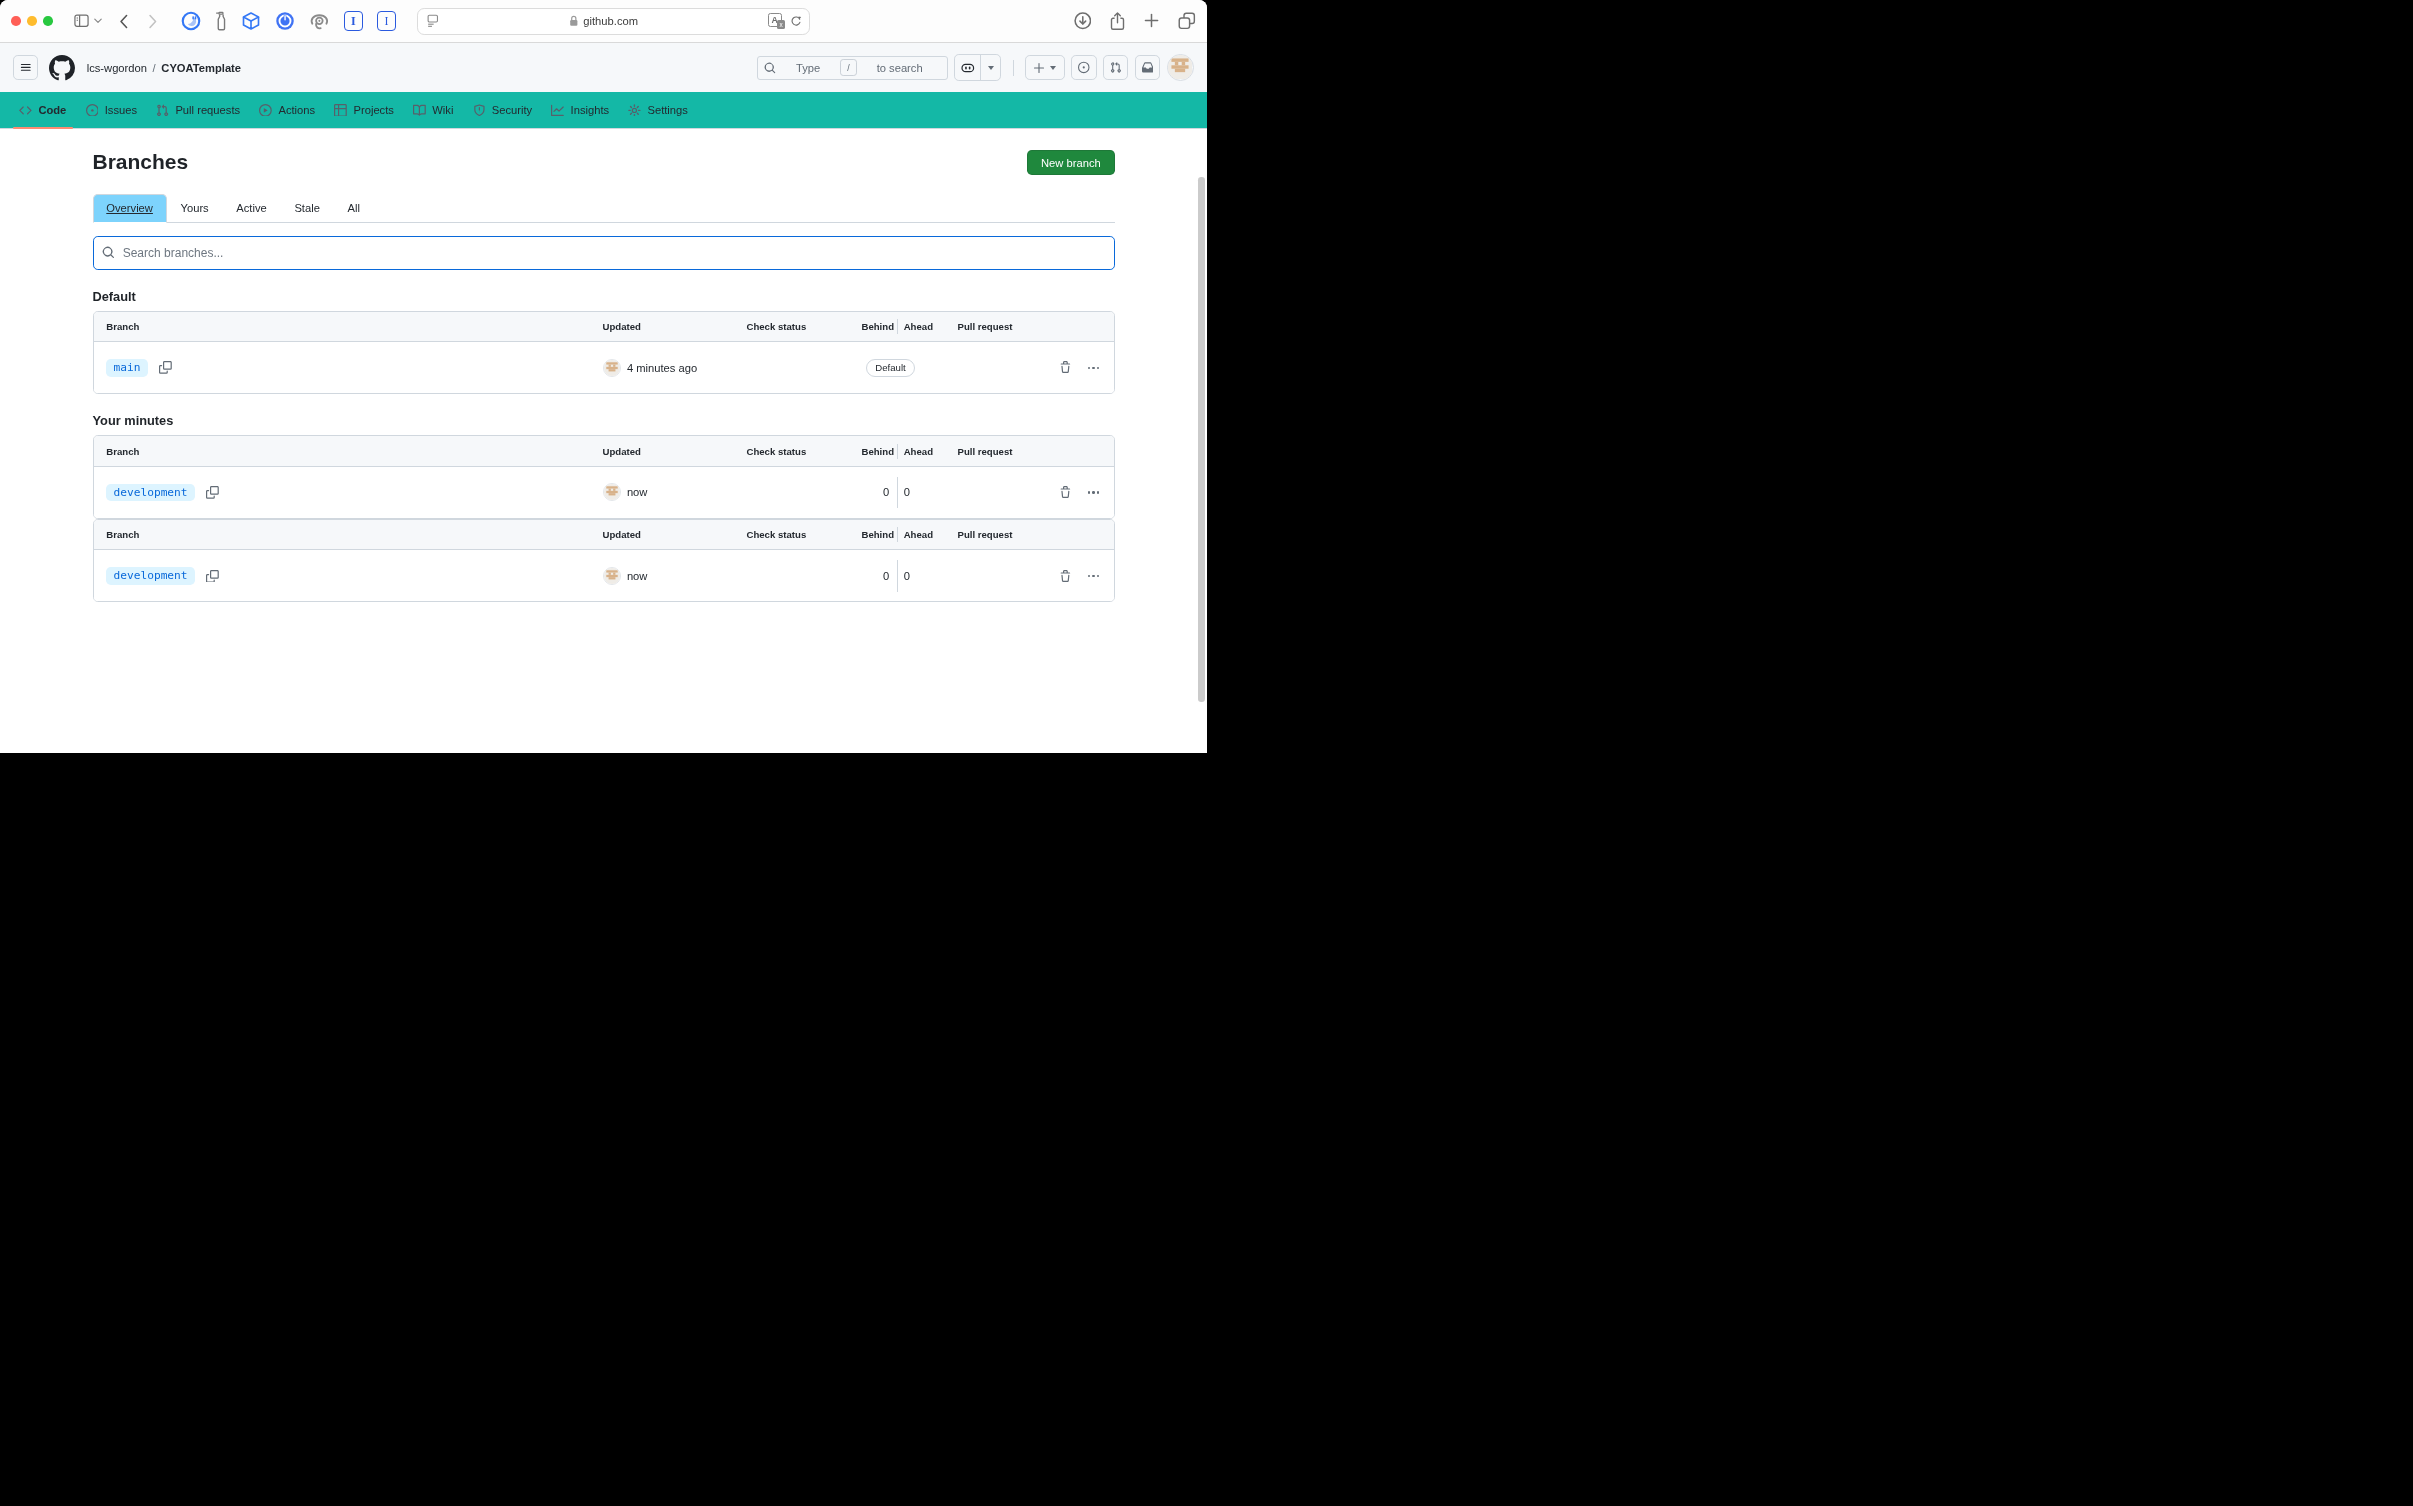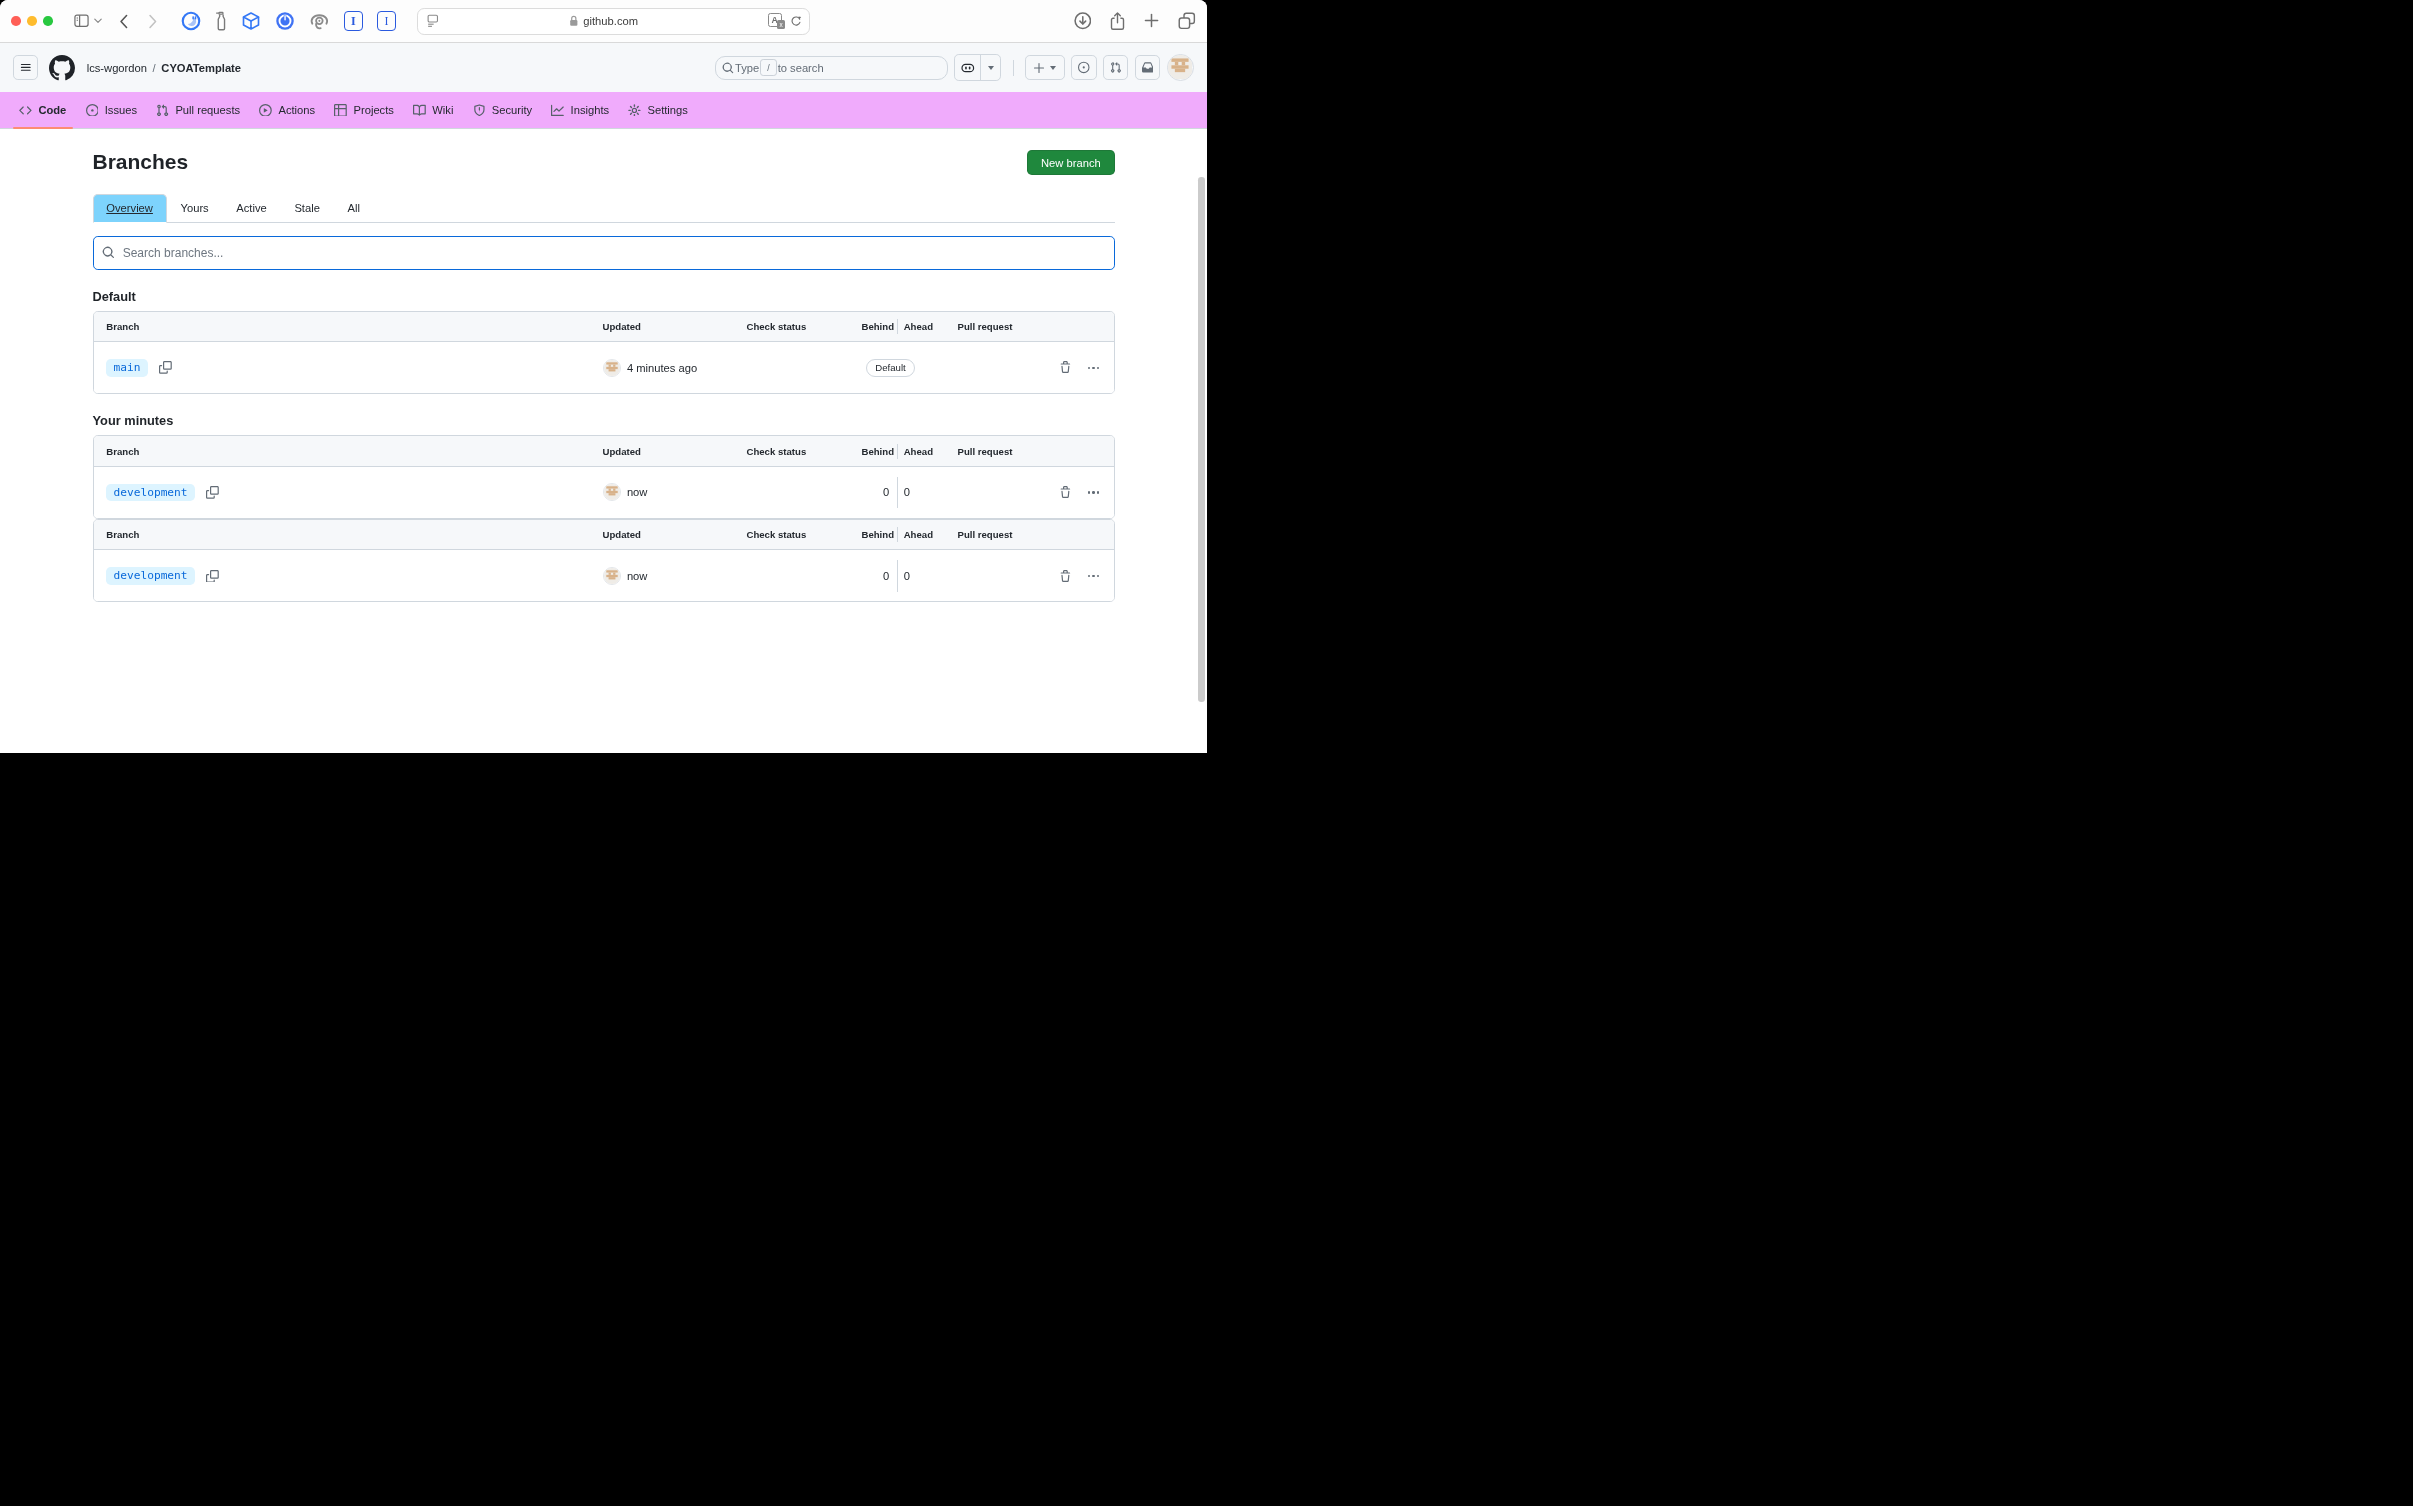--- a/index.html
+++ b/index.html
@@ -25,34 +25,34 @@
   .translate .abox{position:absolute;left:0;top:0;width:12px;height:12px;border:1.2px solid #8a8a8a;border-radius:2.4px;color:#6e6e6e;font-size:8.8px;font-weight:700;display:flex;align-items:center;justify-content:center;}
   .translate .xbox{position:absolute;right:0;bottom:0;width:8.8px;height:8.8px;background:#8a8a8a;border-radius:1.6px;color:#fff;font-size:6.4px;display:flex;align-items:center;justify-content:center;}
 
   
   .gh-header{height:49px;background:#f6f8fa;display:flex;align-items:center;padding:0 12.8px;box-sizing:border-box;gap:11.2px;}
   .sq-btn{height:25.5px;border:0.8px solid #d0d7de;border-radius:4.8px;background:transparent;display:flex;align-items:center;justify-content:center;box-sizing:border-box;cursor:default;}
   .w32{width:25.5px;}
   .crumb{font-size:11.2px;color:#24292f;display:flex;gap:5.6px;align-items:center;}
   .crumb .repo{font-weight:600;}
   .gh-right{margin-left:auto;display:flex;align-items:center;gap:6.4px;}
-  .gh-search{width:233px;height:24px;border:0.8px solid #d0d7de;border-radius:10px;display:flex;align-items:center;gap:1px;padding:0 6.4px;box-sizing:border-box;color:#636c76;font-size:11.2px;}
+  .gh-search{width:191px;height:24px;border:0.8px solid #d0d7de;border-radius:3px;display:flex;align-items:center;gap:20px;padding:0 6.4px;box-sizing:border-box;color:#636c76;font-size:11.2px;}
   .slashkey{width:14.4px;height:15px;border:0.8px solid #cbd1d8;border-radius:3.2px;display:flex;align-items:center;justify-content:center;font-size:8.8px;color:#636c76;background:#f6f8fa;}
   .split{display:flex;align-items:stretch;height:25.5px;border:0.8px solid #d0d7de;border-radius:4.8px;overflow:hidden;}
   .split .half{display:flex;align-items:center;justify-content:center;}
   .split .half:first-child{width:25.5px;border-right:0.8px solid #d0d7de;}
   .split .half:last-child{width:19px;}
   .caret{width:0;height:0;border-left:3.2px solid transparent;border-right:3.2px solid transparent;border-top:4px solid #636c76;}
   .vdiv{width:0.8px;height:16px;background:#d0d7de;margin:0 4.8px;}
   .plusbtn{width:40px;gap:4.8px;}
   .avatar{width:25.5px;height:25.5px;border-radius:50%;overflow:hidden;border:0.8px solid #d8dde3;}
   .avatar svg{display:block;}
 
   
-  .repo-nav{height:37px;background:#f0abfc;border-bottom:0.8px solid #d0d7de;display:flex;align-items:stretch;padding:0 12.8px;gap:6.4px;box-sizing:border-box;}
+  .repo-nav{height:37px;background:#14b8a6;border-bottom:0.8px solid #d0d7de;display:flex;align-items:stretch;padding:0 12.8px;gap:6.4px;box-sizing:border-box;}
   .nav-item{display:flex;align-items:center;gap:6.4px;padding:0 6.4px;font-size:11.2px;color:#24292f;position:relative;cursor:default;}
   .nav-item.active .nav-label{font-weight:600;}
   .nav-item.active::after{content:"";position:absolute;left:0;right:0;bottom:-0.8px;height:1.6px;border-radius:2.4px;background:#fd8c73;}
 
   
   .main{background:#fff;min-height:583px;position:relative;}
   .container{width:1022px;margin:0 auto;padding-top:21px;}
   .title-row{display:flex;align-items:flex-start;justify-content:space-between;}
   h1.page-title{margin:0;font-size:21px;font-weight:600;color:#1f2328;}
   .btn-primary{background:#1f883d;color:#fff;border:0.8px solid rgba(27,31,36,.15);border-radius:4.8px;font-size:11.2px;font-weight:500;padding:5.6px 12.8px;cursor:default;font-family:inherit;}

